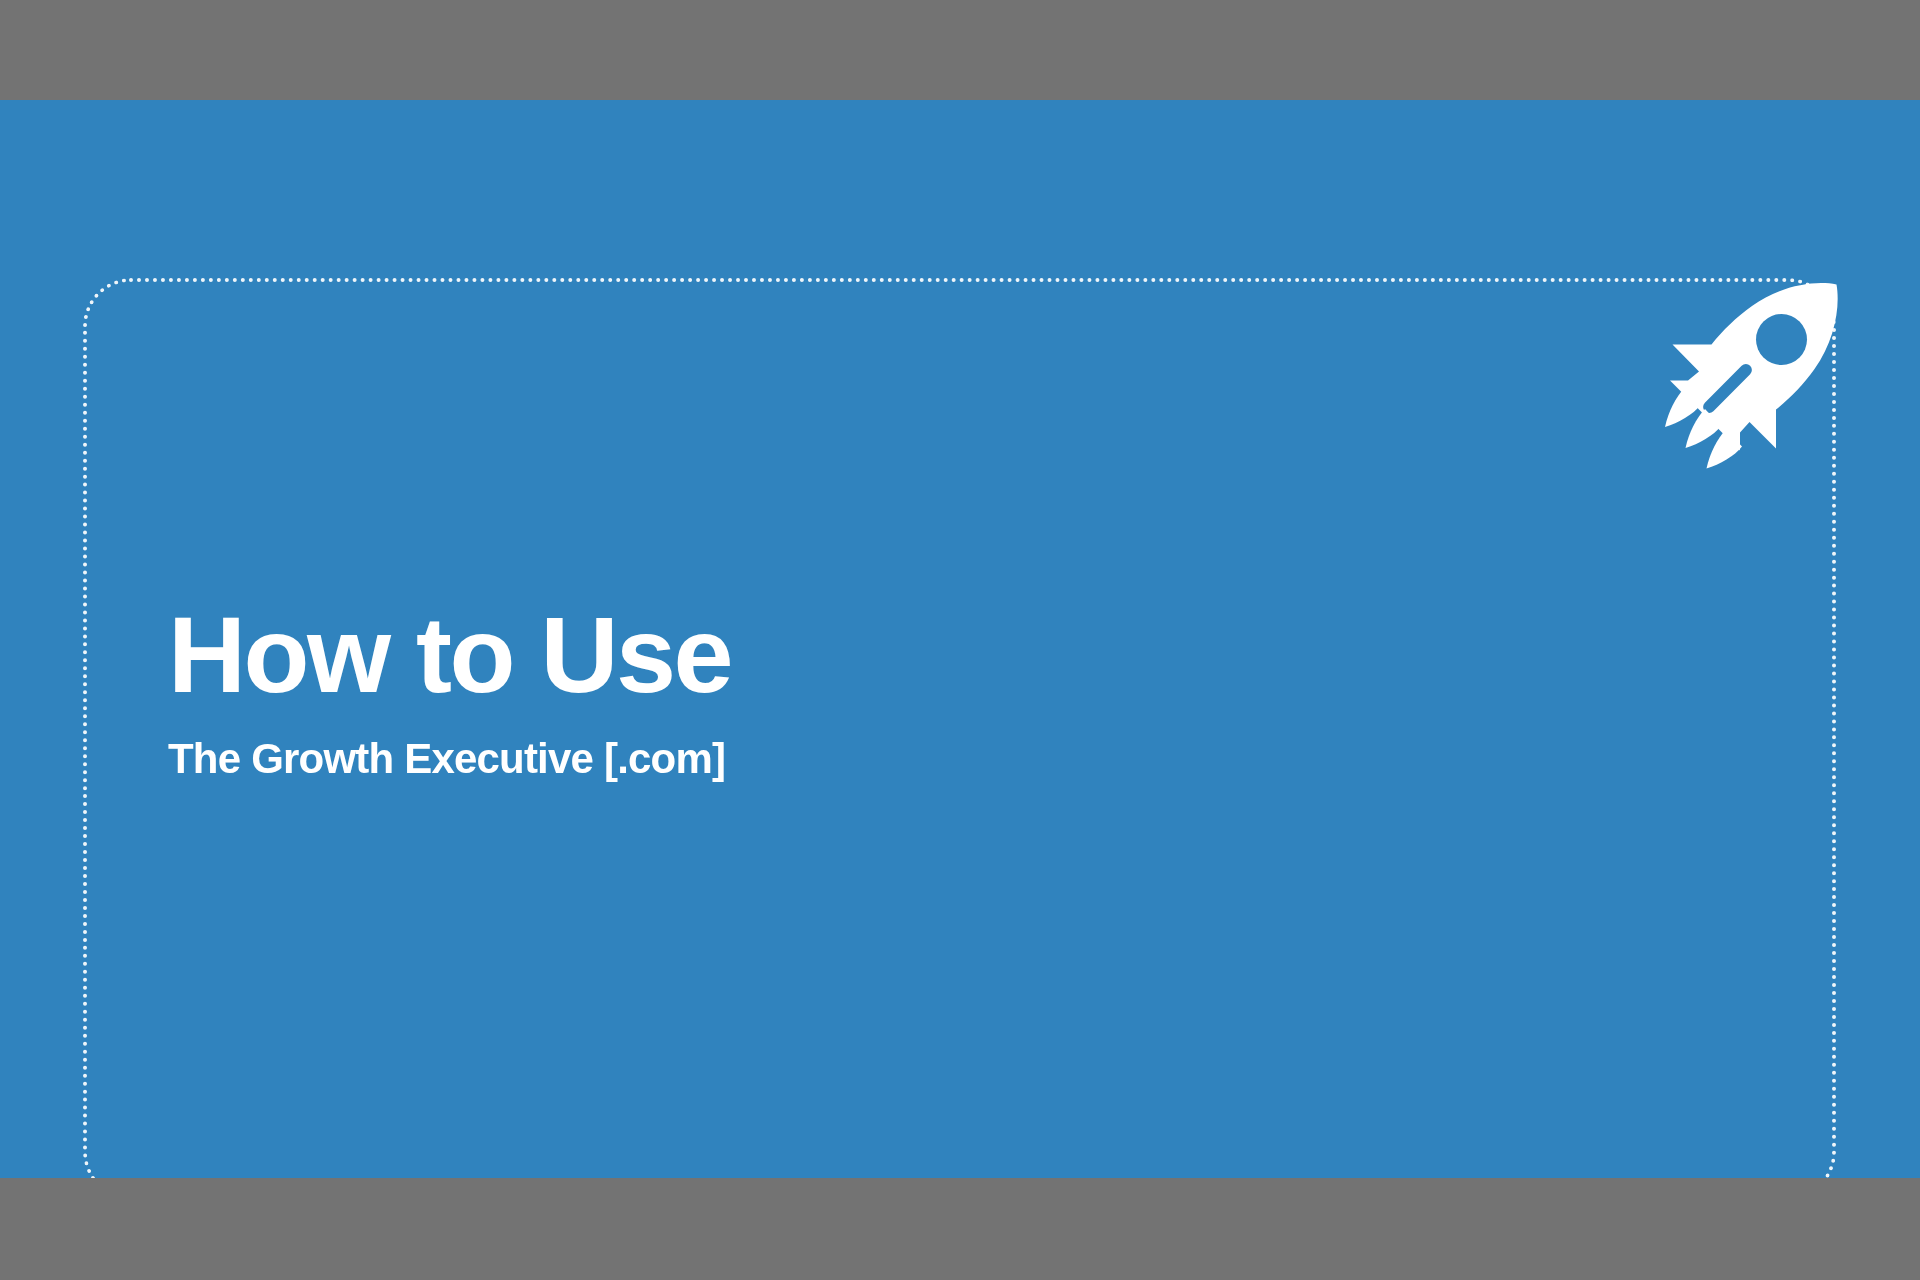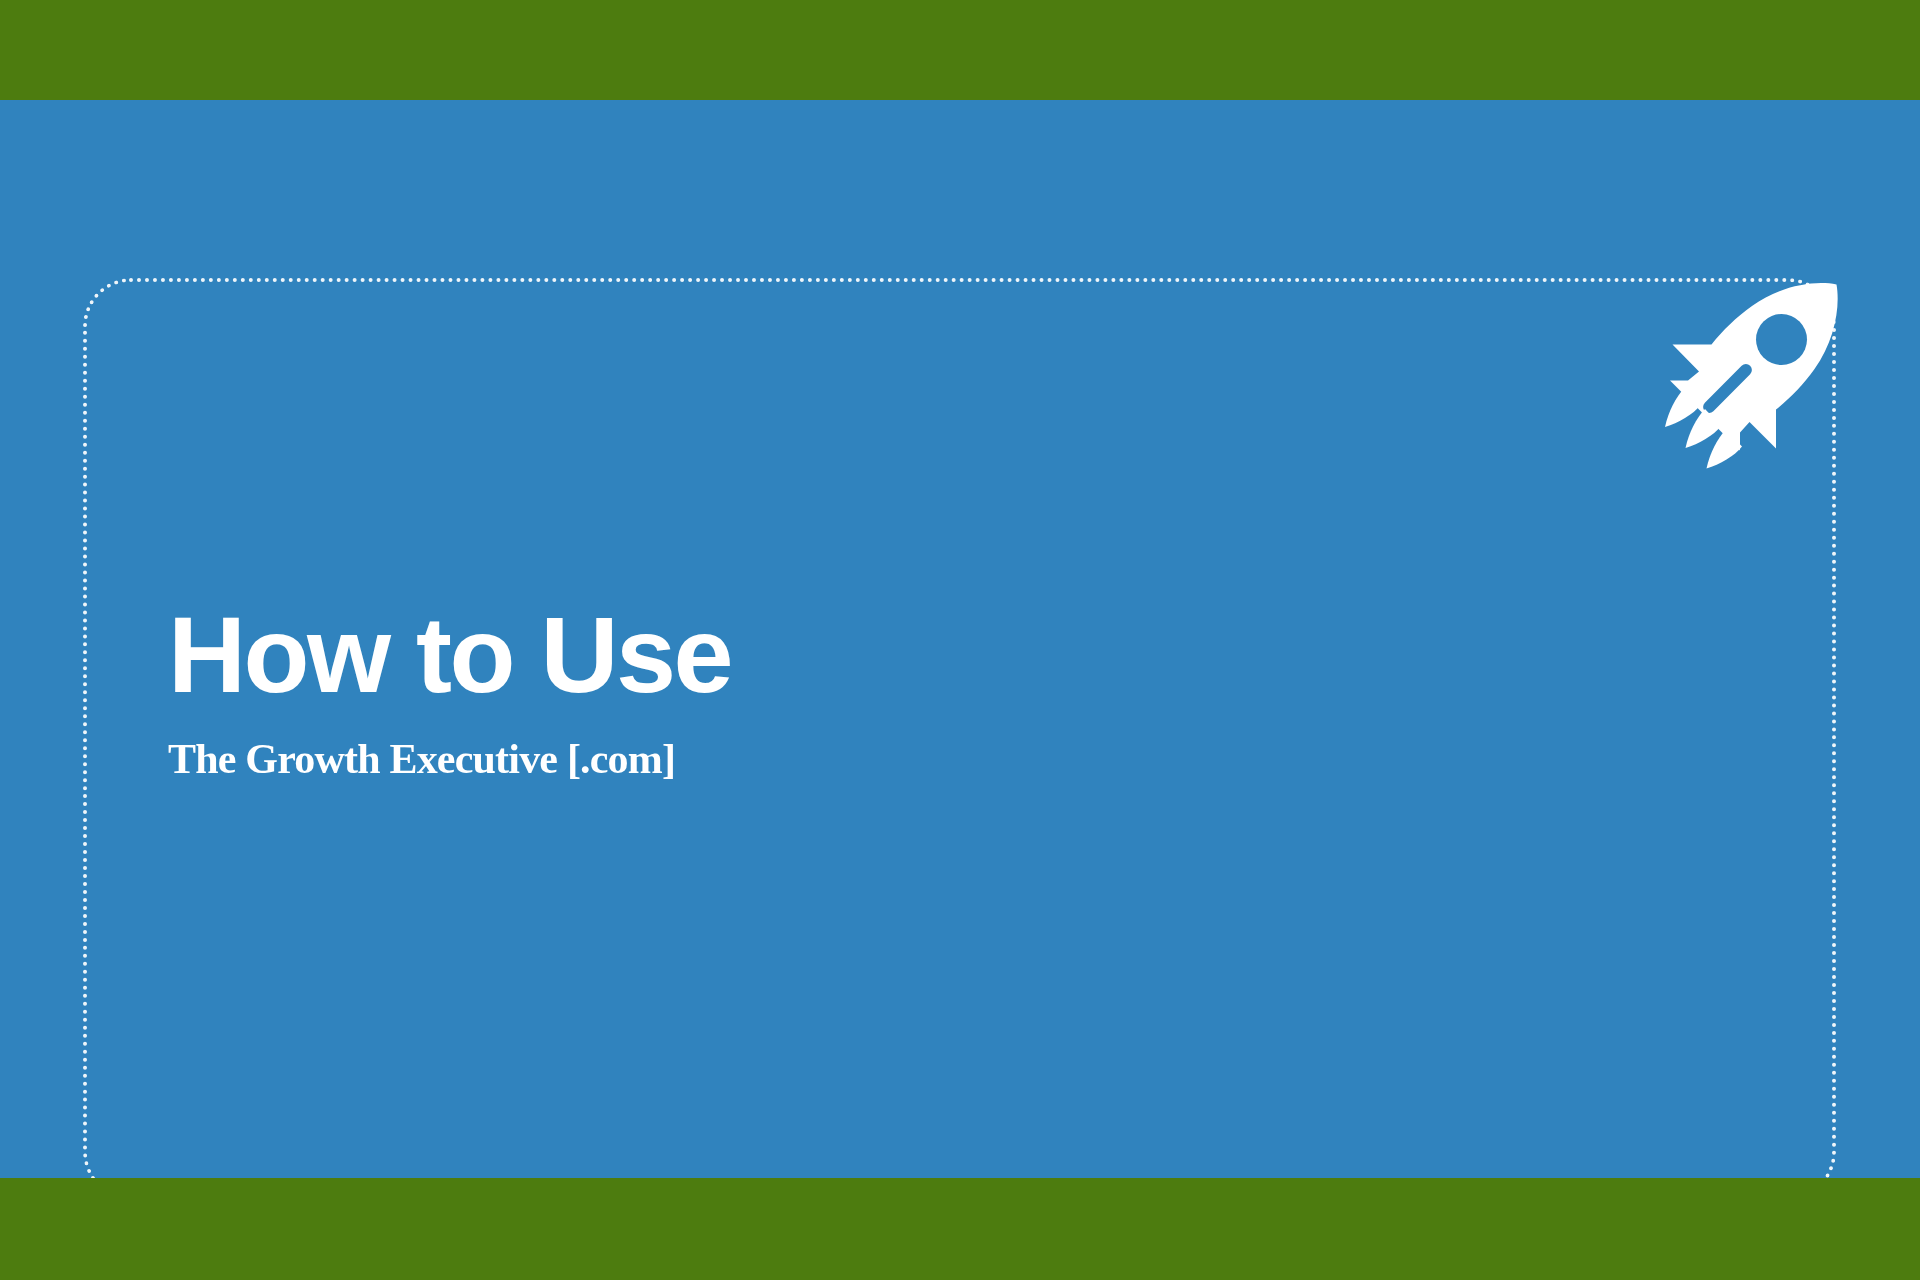--- a/index.html
+++ b/index.html
@@ -13,21 +13,21 @@
     height: 1280px;
     overflow: hidden;
     font-family: "Liberation Sans", "DejaVu Sans", sans-serif;
   }
 
   
   .canvas {
     position: relative;
     width: 1920px;
     height: 1280px;
-    background: #4d7c0f;
+    background: #737373;
   }
 
   
   .banner {
     position: absolute;
     left: 0;
     top: 100px;
     width: 1920px;
     height: 1078px;
     background: #3083be;
@@ -84,21 +84,21 @@
   }
 
   .subtitle {
     margin: 6px 0 0 0;
     color: #ffffff;
     font-weight: 700;
     font-size: 42px;
     line-height: 54px;
     letter-spacing: -0.8px;
     white-space: nowrap;
-    font-family: Liberation Serif, serif;
+    font-family: Liberation Sans, sans-serif;
   }
 </style>
 </head>
 <body>
 
 <div class="canvas">
 
   <div class="banner">
 
     <div class="dotted-frame"></div>

